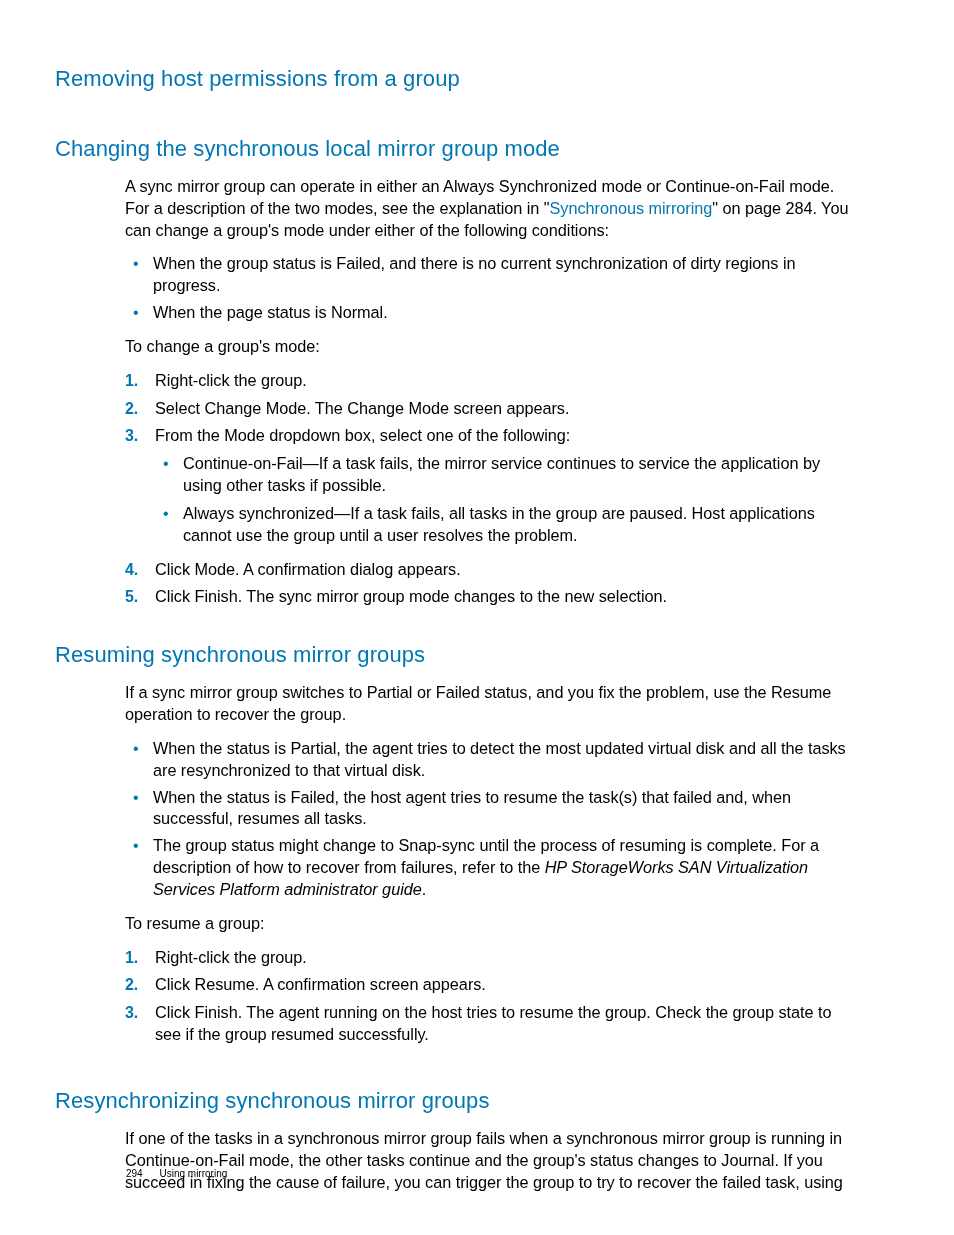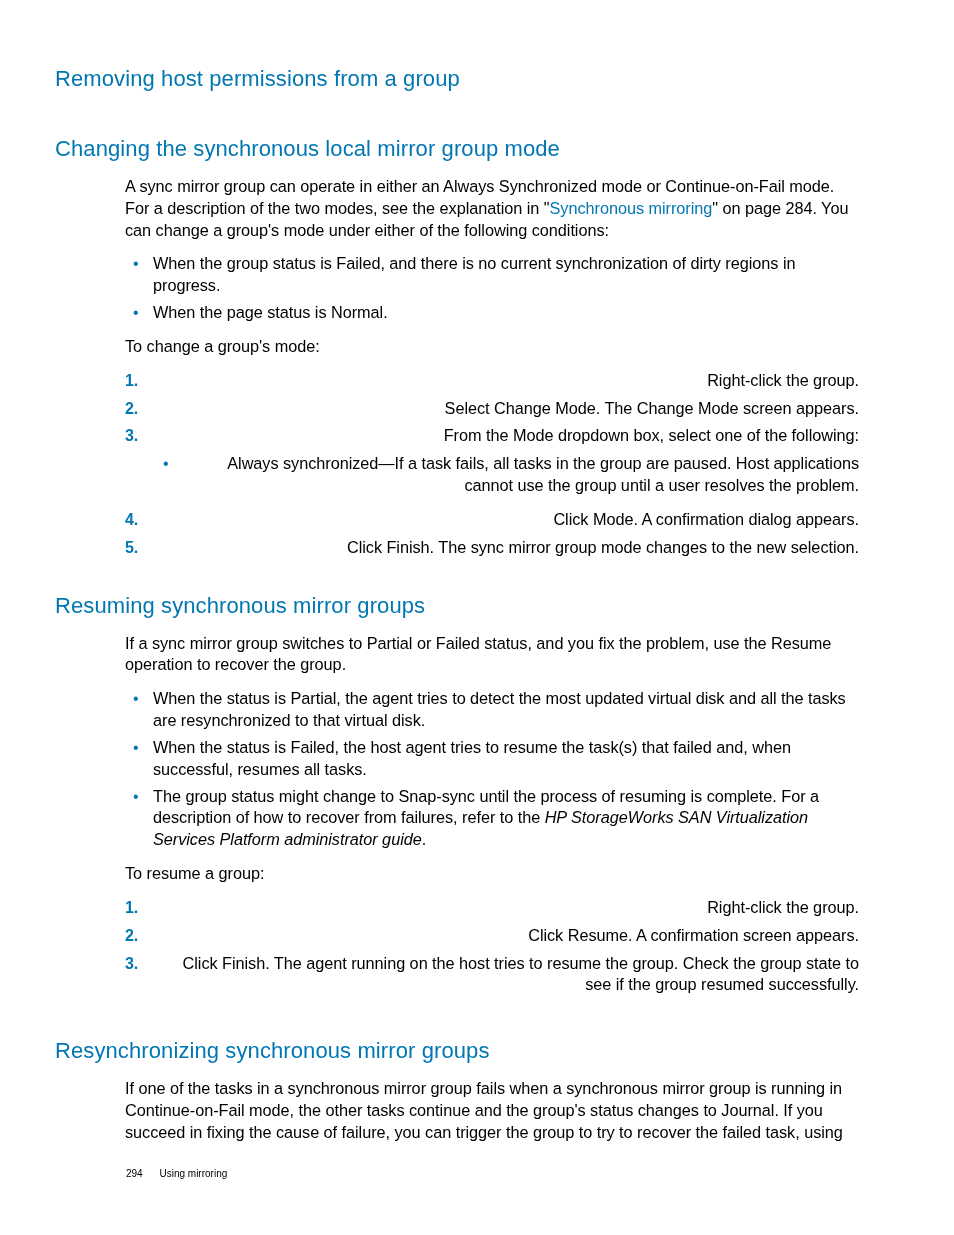--- a/index.html
+++ b/index.html
@@ -70,21 +70,20 @@
     list-style: none;
     padding: 0;
     margin: 0 0 12px 0;
     counter-reset: step;
   }
   ol.steps > li {
     position: relative;
     padding-left: 30px;
     margin-bottom: 6px;
     counter-increment: step;
-    text-align: right;
   }
   ol.steps > li::before {
     content: counter(step) ".";
     position: absolute;
     left: 0;
     top: 0;
     color: #0077B3;
     font-weight: 700;
     font-size: 16px;
   }
@@ -127,20 +126,21 @@
     <p class="para">To change a group's mode:</p>
     <ol class="steps">
       <li>Right-click the group.</li>
       <li>
         <span>Select </span><span class="bold">Change Mode</span><span>. The Change Mode screen appears.</span>
       </li>
       <li>
         <span>From the Mode dropdown box, select one of the following:</span>
         <div class="nested-wrap">
           <ul class="bullets nested">
+            <li>Continue-on-Fail—If a task fails, the mirror service continues to service the application by using other tasks if possible.</li>
             <li>Always synchronized—If a task fails, all tasks in the group are paused. Host applications cannot use the group until a user resolves the problem.</li>
           </ul>
         </div>
       </li>
       <li>
         <span>Click </span><span class="bold">Mode</span><span>. A confirmation dialog appears.</span>
       </li>
       <li>
         <span>Click </span><span class="bold">Finish</span><span>. The sync mirror group mode changes to the new selection.</span>
       </li>

